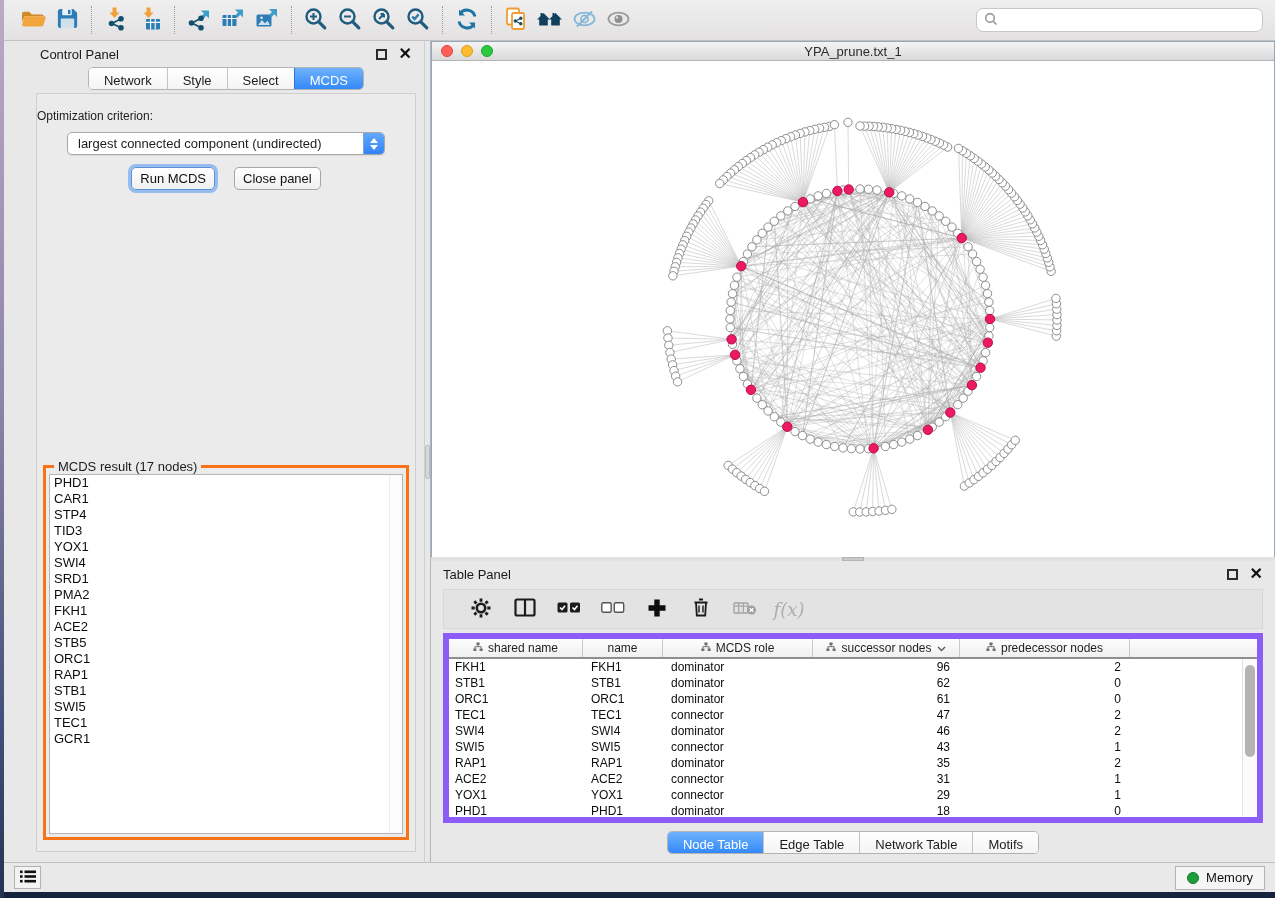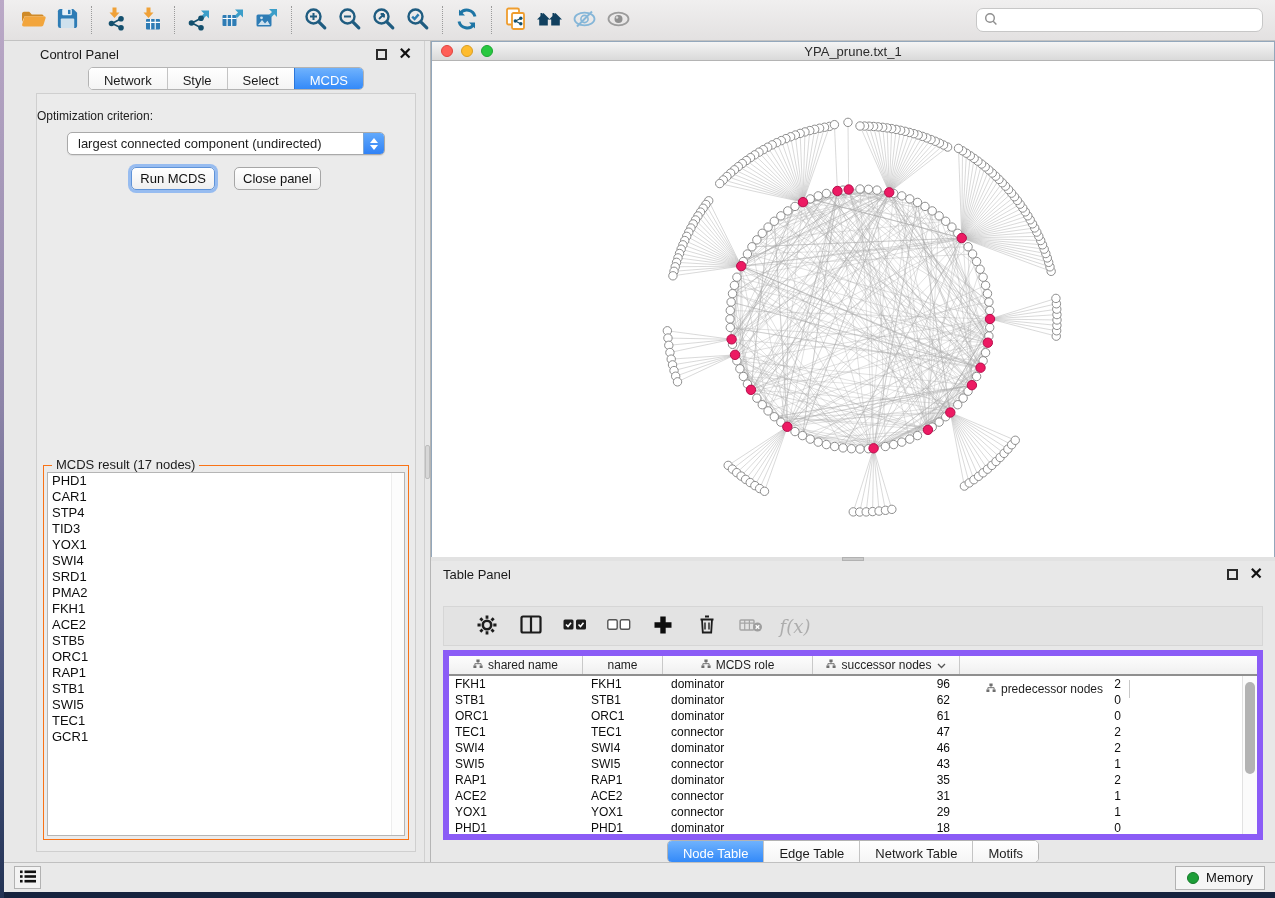--- a/index.html
+++ b/index.html
@@ -48,21 +48,21 @@
   .dropdown .dd-text { flex:1; padding-left:10px; font-size:13px; white-space:nowrap; }
   .dd-stepper { width:21px; height:23px; flex:none; background:linear-gradient(#64abfc,#2e80f5);
     border-left:1px solid #7aa6d8; display:flex; flex-direction:column; align-items:center; justify-content:center; gap:2px; }
   .dd-stepper i { display:block; width:0; height:0; border-left:4px solid transparent; border-right:4px solid transparent; }
   .dd-up { border-bottom:5px solid #fff; }
   .dd-down { border-top:5px solid #fff; }
   .btn-row { display:flex; justify-content:center; gap:19px; margin-top:12px; }
   .mac-btn { height:23px; padding:0 8px; font-size:13px; font-family:"Liberation Sans",sans-serif; color:#111;
     background:linear-gradient(#ffffff,#efefef); border:1px solid #a6a6a6; border-radius:5px; }
   .mac-btn.focused { box-shadow:0 0 0 3px rgba(106,163,243,.65); border-color:#5f93d8; }
-  .result-box { position:absolute; left:6px; right:6px; top:371px; bottom:11px; border:1px solid #f97316; }
+  .result-box { position:absolute; left:6px; right:6px; top:371px; bottom:11px; border:3px solid #f97316; }
   .result-legend { position:absolute; top:-9px; left:8px; background:#ebebeb; padding:0 4px; font-size:13px; }
   .result-list { position:absolute; left:3px; right:3px; top:6px; bottom:3px; background:#fff;
     border:1px solid #b5b5b5; overflow:hidden; }
   .result-list .track { position:absolute; right:0; top:0; bottom:0; width:13px; background:#fcfcfc; border-left:1px solid #ededed; }
   .result-list .li { font-size:13px; line-height:16px; padding-left:4px; color:#0d0d0d; }
 
   
   .net-window { height:516px; flex:none; border:1px solid #93a7bb; background:#fff; display:flex; flex-direction:column; }
   .net-titlebar { height:19px; flex:none; background:linear-gradient(#f4f4f4,#d9d9d9); border-bottom:1px solid #b4b4b4;
     position:relative; display:flex; align-items:center; }
@@ -73,32 +73,32 @@
   .light.green { background:#28c840; border:1px solid #1da633; }
   .net-title { position:absolute; left:0; right:0; text-align:center; font-size:13px; color:#2b2b2b; }
   .net-canvas { flex:1; position:relative; background:#fff; }
 
   .h-split { height:4px; flex:none; background:#e2e2e2; position:relative; }
   .h-split .handle { position:absolute; left:50%; top:0; width:22px; height:4px; margin-left:-11px;
     background:#c9c9c9; border:1px solid #b2b2b2; }
 
   
   .table-panel { flex:1; display:flex; flex-direction:column; background:#e8e8e8; min-height:0; }
-  .tp-toolbar { height:40px; flex:none; margin:19px 12px 0 12px; background:#e3e3e3; border:1px solid #d6d6d6;
-    display:flex; align-items:center; padding-left:26px; gap:10px; }
+  .tp-toolbar { height:40px; flex:none; margin:2px 12px 0 12px; background:#e3e3e3; border:1px solid #d6d6d6;
+    display:flex; align-items:center; padding-left:20px; gap:10px; }
   .tp-btn { width:34px; height:32px; display:flex; align-items:center; justify-content:center; }
   .fx-label { font-family:"DejaVu Serif", serif; font-style:italic; font-size:18px; color:#adadad; }
   .tp-table { margin:4px 12px 0 12px; height:190px; flex:none; background:#fff; border:6px solid #8b5cf6;
     position:relative; overflow:hidden; }
   .tb-h { display:flex; height:20px; background:linear-gradient(#fdfdfd,#f0f0f0); border-bottom:2px solid #8f8f8f; }
   .th { display:flex; align-items:center; justify-content:center; gap:5px; border-right:1px solid #c9c9c9;
     font-size:12px; color:#1e1e1e; height:100%; }
   .tb-h .th:nth-child(1){ width:134px; } .tb-h .th:nth-child(2){ width:80px; }
   .tb-h .th:nth-child(3){ width:150px; } .tb-h .th:nth-child(4){ width:147px; }
-  .tb-h .th:nth-child(5){ width:170px;margin-top:24px; } .tb-h .th:nth-child(6){ flex:1; border-right:none; }
+  .tb-h .th:nth-child(5){ width:170px; } .tb-h .th:nth-child(6){ flex:1; border-right:none; }
   .tr { display:flex; height:16px; font-size:12px; color:#0d0d0d; }
   .tr > div { height:16px; line-height:16px; }
   .tr .c1 { width:134px; padding-left:6px; } .tr .c2 { width:80px; padding-left:8px; }
   .tr .c3 { width:150px; padding-left:8px; } .tr .c4 { width:147px; text-align:right; padding-right:10px; }
   .tr .c5 { width:170px; text-align:right; padding-right:9px; } .tr .c6 { flex:1; }
   .v-scroll { position:absolute; right:0; top:20px; bottom:0; width:15px; background:#fbfbfb; border-left:1px solid #e2e2e2; }
   .v-scroll .thumb { position:absolute; left:2px; right:2px; top:6px; height:92px; background:#b3b3b3; border-radius:6px; }
   .tp-tabs { flex:1; display:flex; justify-content:center; align-items:center; }
 
   

